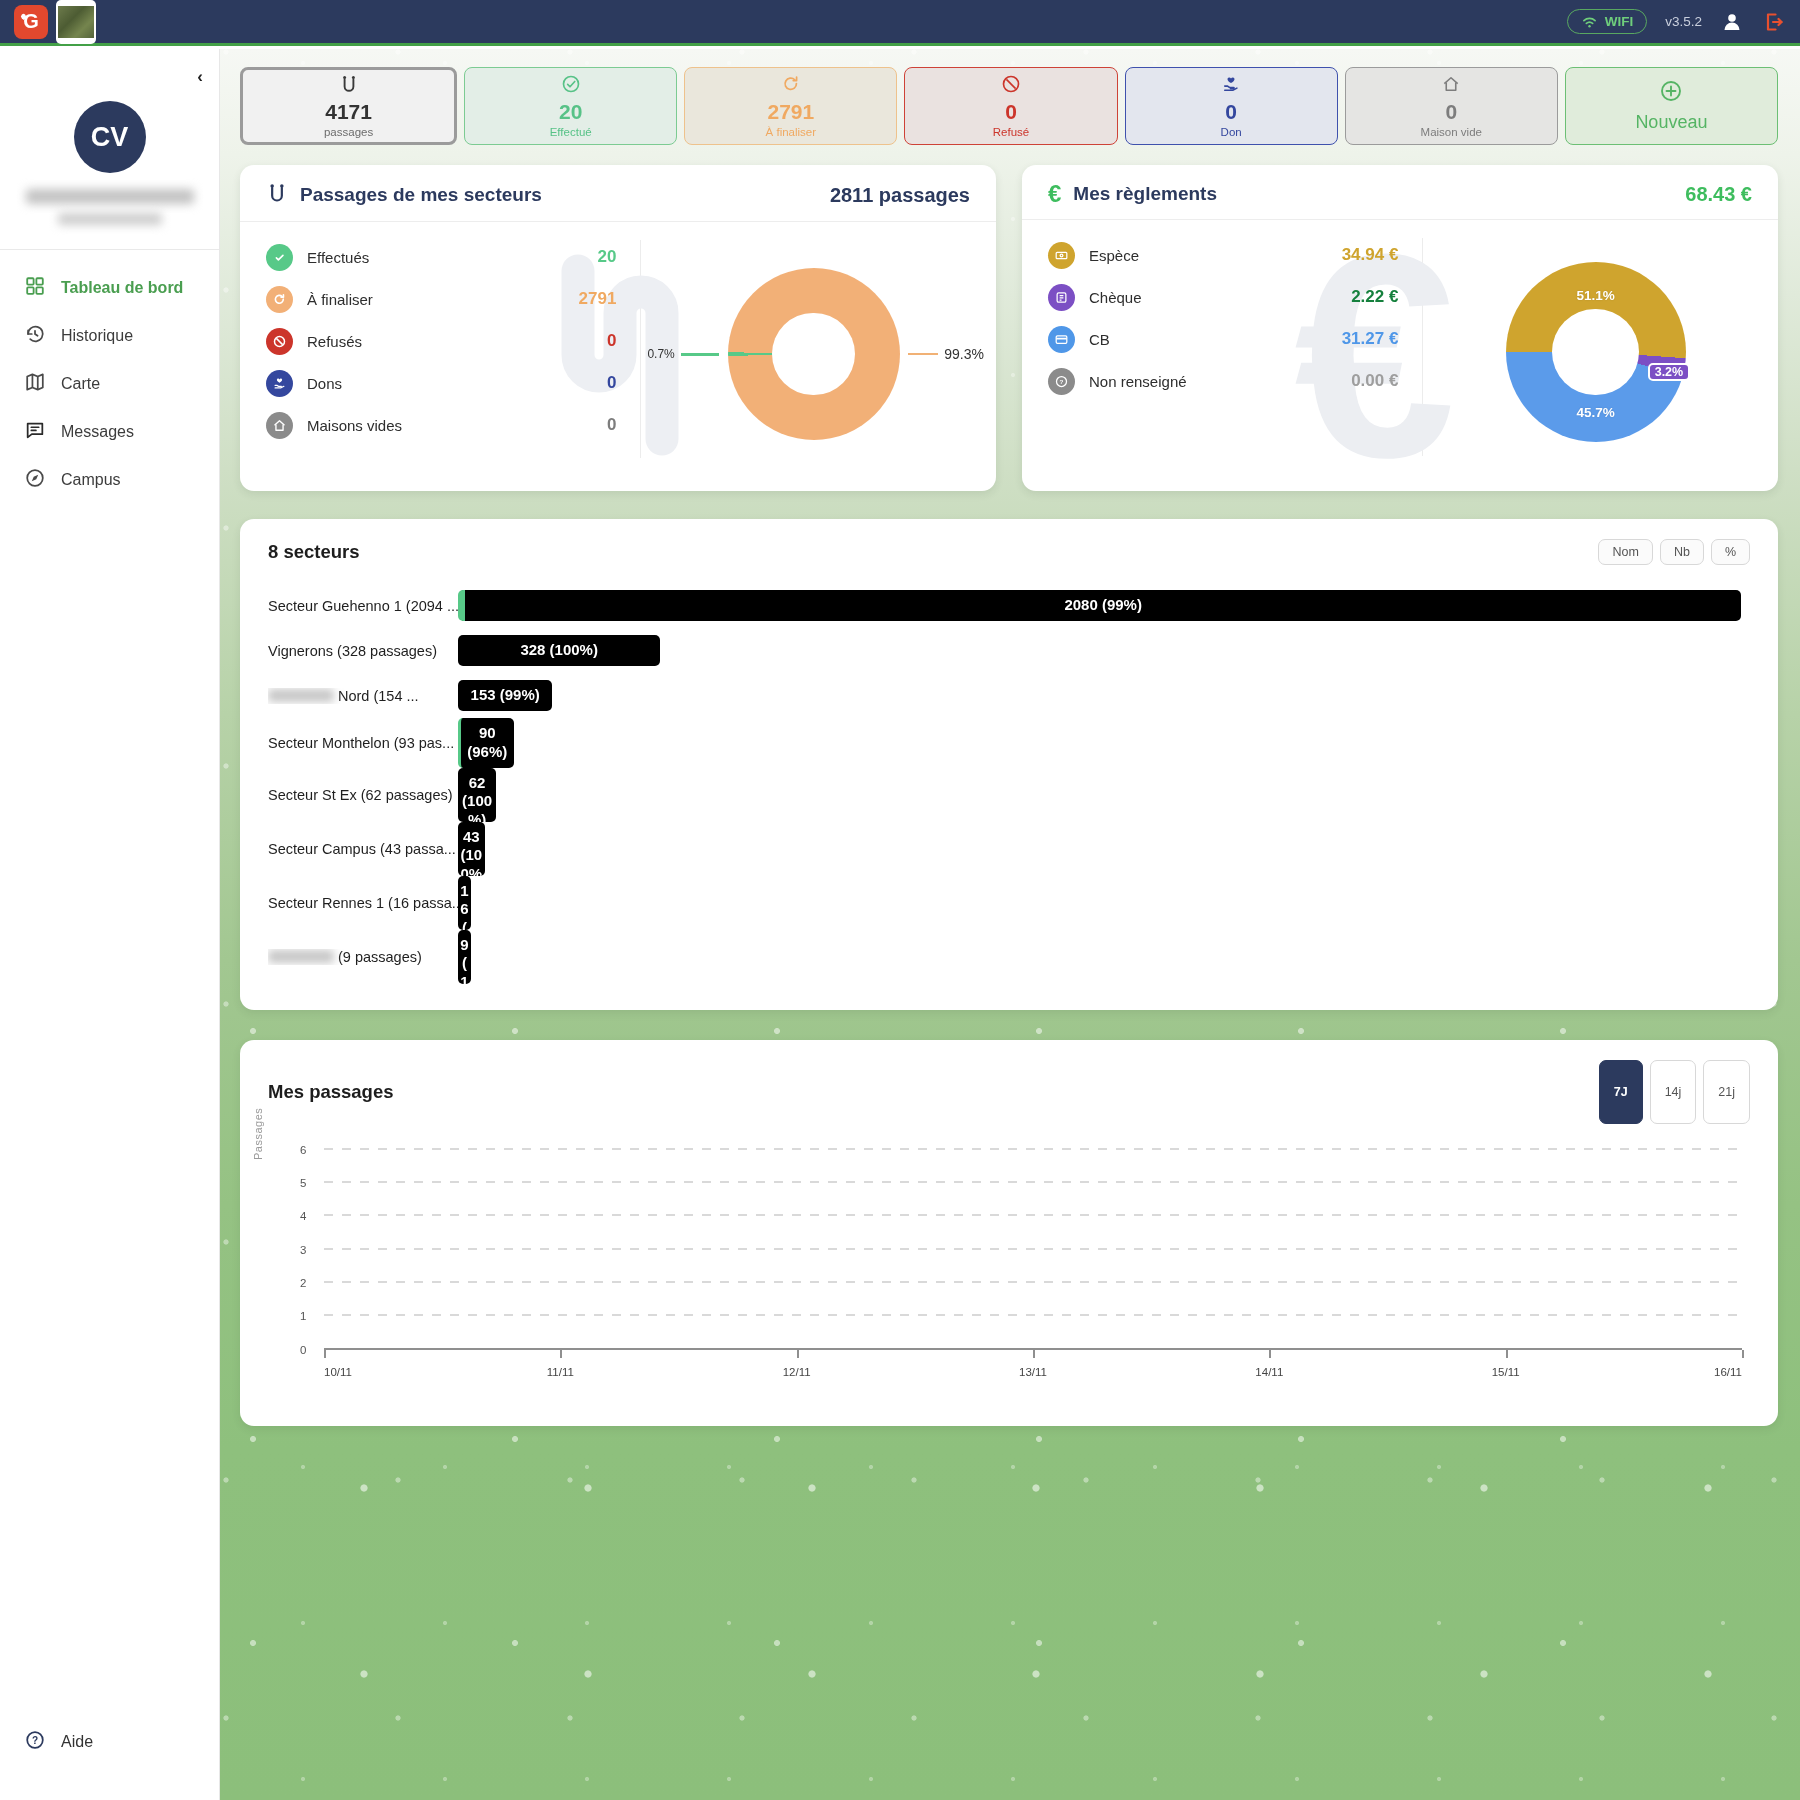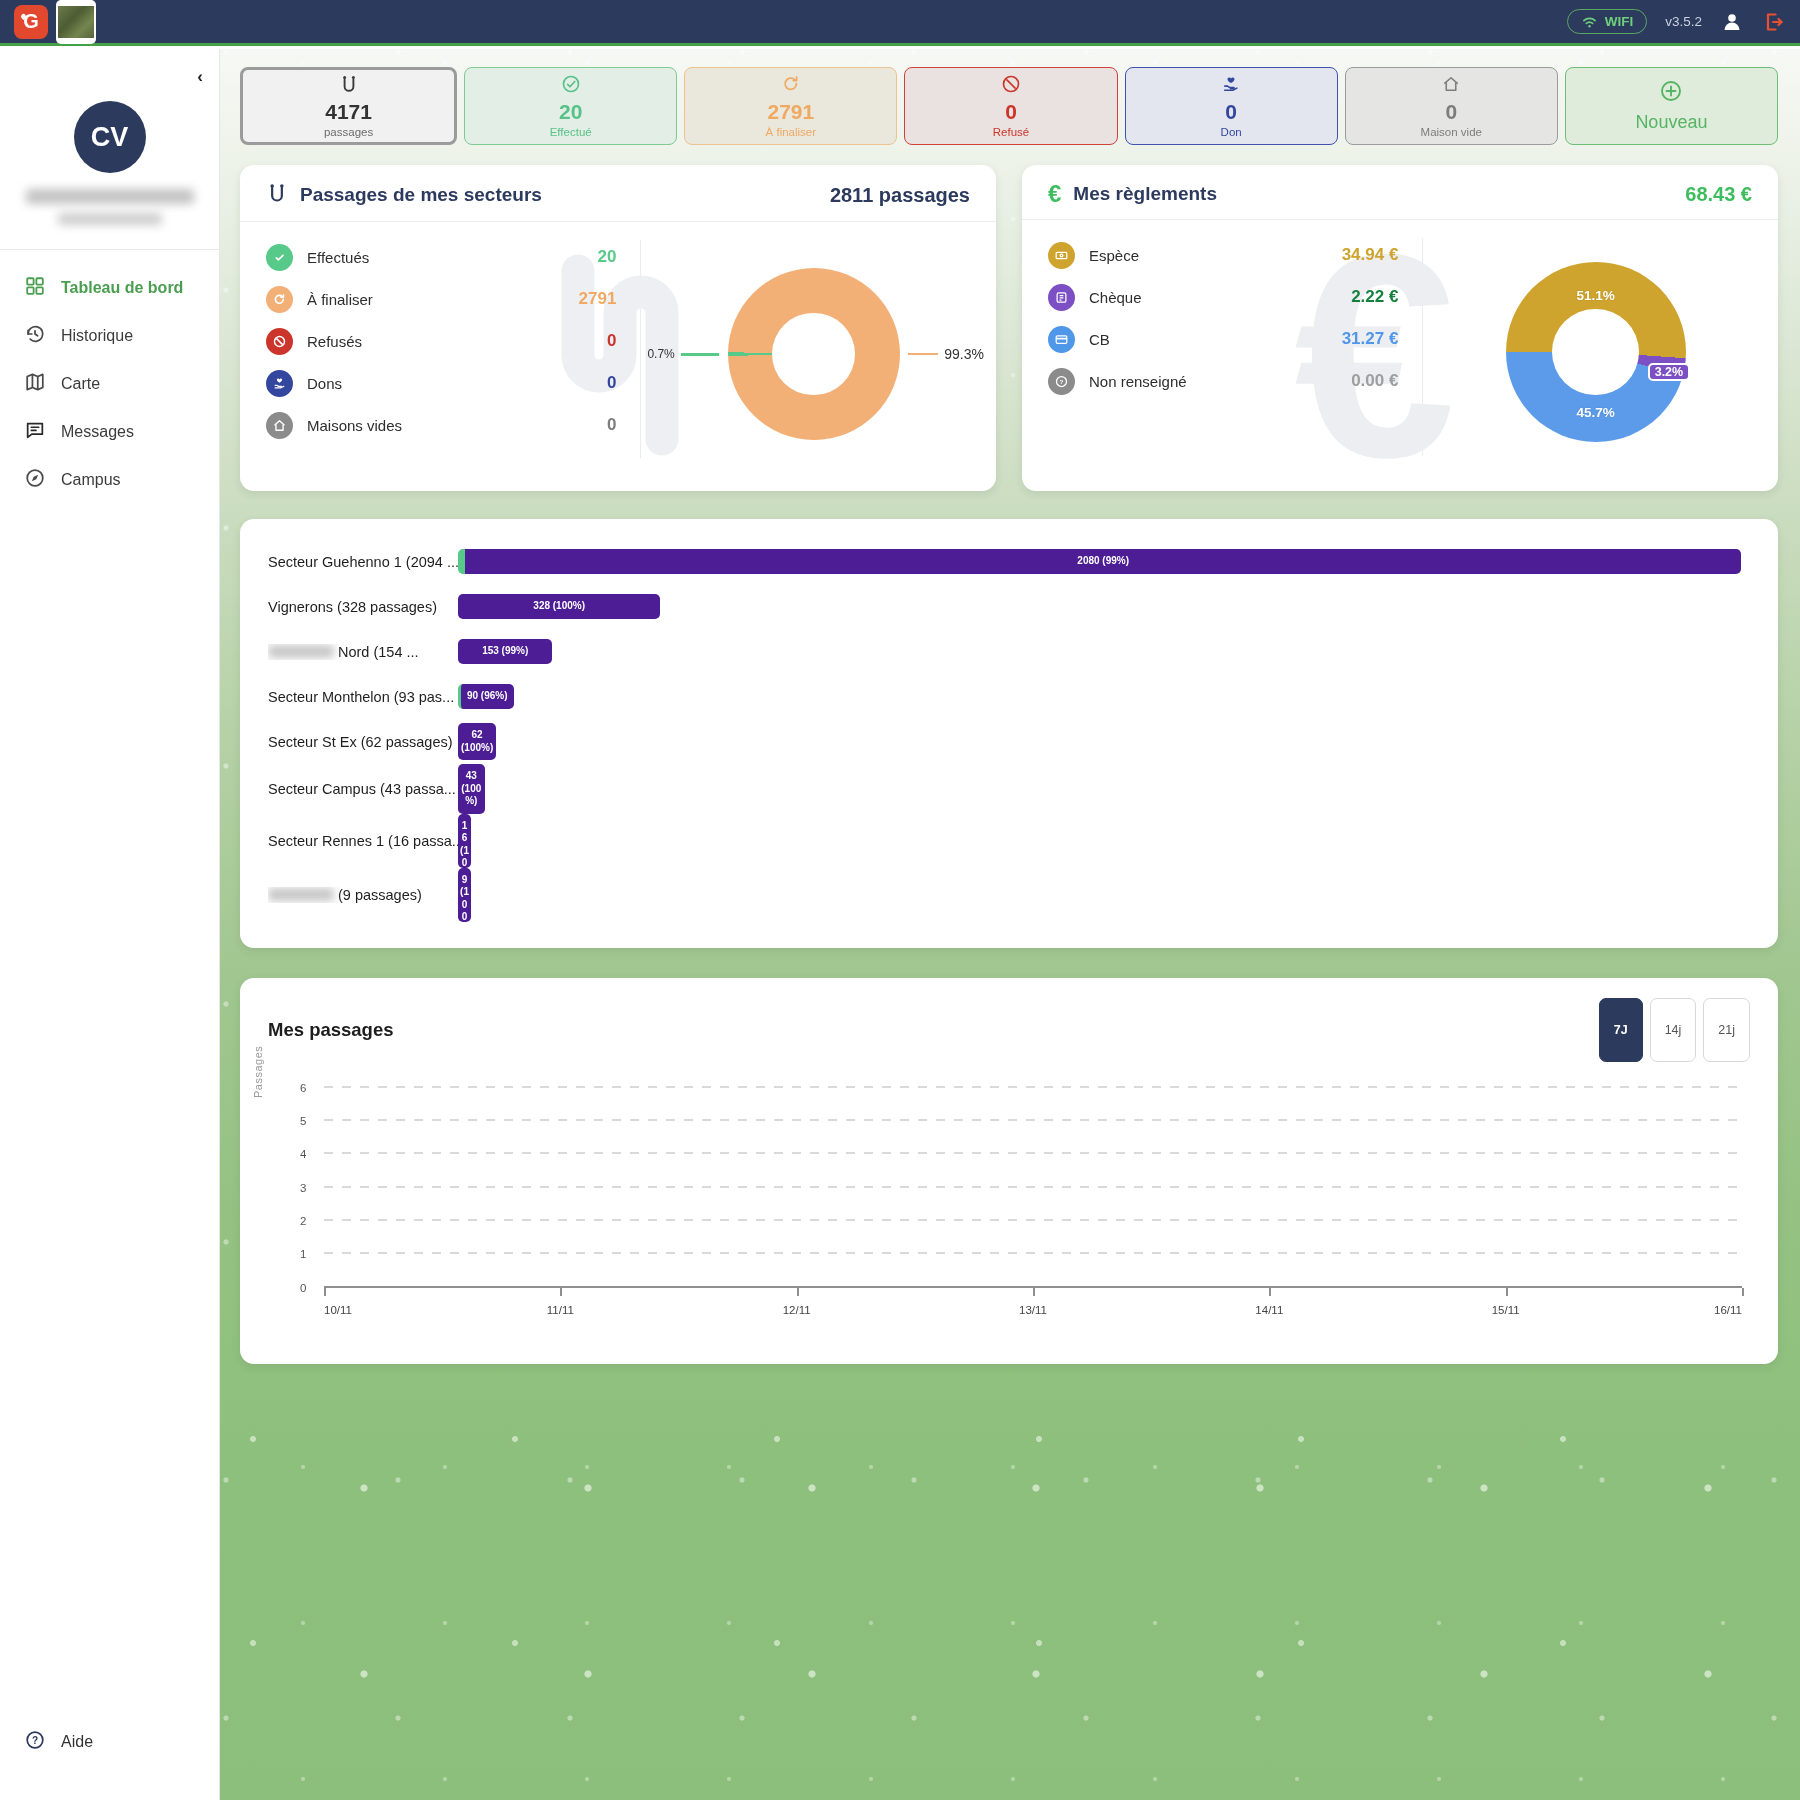--- a/index.html
+++ b/index.html
@@ -105,21 +105,21 @@
   
   .secteurs { padding:20px 28px 26px; margin-bottom:30px; position:relative; }
   .sec-head { display:flex; align-items:center; margin-bottom:18px; }
   .sec-title { font-size:18.5px; font-weight:bold; color:#1d1d1d; }
   .sort-btns { margin-left:auto; display:flex; gap:7px; }
   .sort-btn { border:1px solid #d8d8d8; background:#fbfbfb; border-radius:7px; font-size:12.5px; color:#555;
               padding:5px 13px; cursor:pointer; font-family:inherit; }
   .srow { display:flex; align-items:center; min-height:45px; }
   .srow .slabel { flex:0 0 190px; font-size:14.5px; color:#1f1f1f; white-space:nowrap; overflow:hidden; display:flex; align-items:center; }
   .barwrap { flex:1 1 auto; }
-  .sbar { background:#4c1d95; border-radius:5px; color:#fff; font-size:10px; font-weight:bold; text-align:center;
+  .sbar { background:#000000; border-radius:5px; color:#fff; font-size:15px; font-weight:bold; text-align:center;
           padding:6px 2px; line-height:1.25; overflow:hidden; max-height:54px; word-break:break-word; min-width:13px; }
   .blurbox { display:inline-block; width:66px; height:13px; background:#c6c6c6; filter:blur(4px); border-radius:3px; margin-right:4px; }
 
   
   .chart-card { padding:20px 28px 46px; position:relative; }
   .chart-head { display:flex; align-items:center; margin-bottom:26px; }
   .range-btns { margin-left:auto; display:flex; gap:7px; }
   .range-btn { border:1px solid #d8d8d8; background:#fff; border-radius:7px; font-size:12.5px; color:#555;
                padding:24px 14px; cursor:pointer; font-family:inherit; }
   .range-btn.active { background:#2c3a5e; border-color:#2c3a5e; color:#fff; font-weight:bold; }
@@ -465,20 +465,28 @@
                 <span class="dlab top">51.1%</span>
                 <span class="chip">3.2%</span>
                 <span class="dlab bottom">45.7%</span>
               </div>
             </div>
           </div>
         </section>
       </div>
 
       <section class="card secteurs">
+        <div class="sec-head">
+          <span class="sec-title">8 secteurs</span>
+          <div class="sort-btns">
+            <button class="sort-btn">Nom</button>
+            <button class="sort-btn">Nb</button>
+            <button class="sort-btn">%</button>
+          </div>
+        </div>
 
         <div class="srow">
           <span class="slabel">
               <span>Secteur Guehenno 1 (2094 ...</span>
             </span>
           <div class="barwrap">
               <div class="sbar" style="width: 99.3314%; border-left: 7px solid rgb(87, 201, 136);">2080 (99%)</div>
             </div>
         </div>
         <div class="srow">

